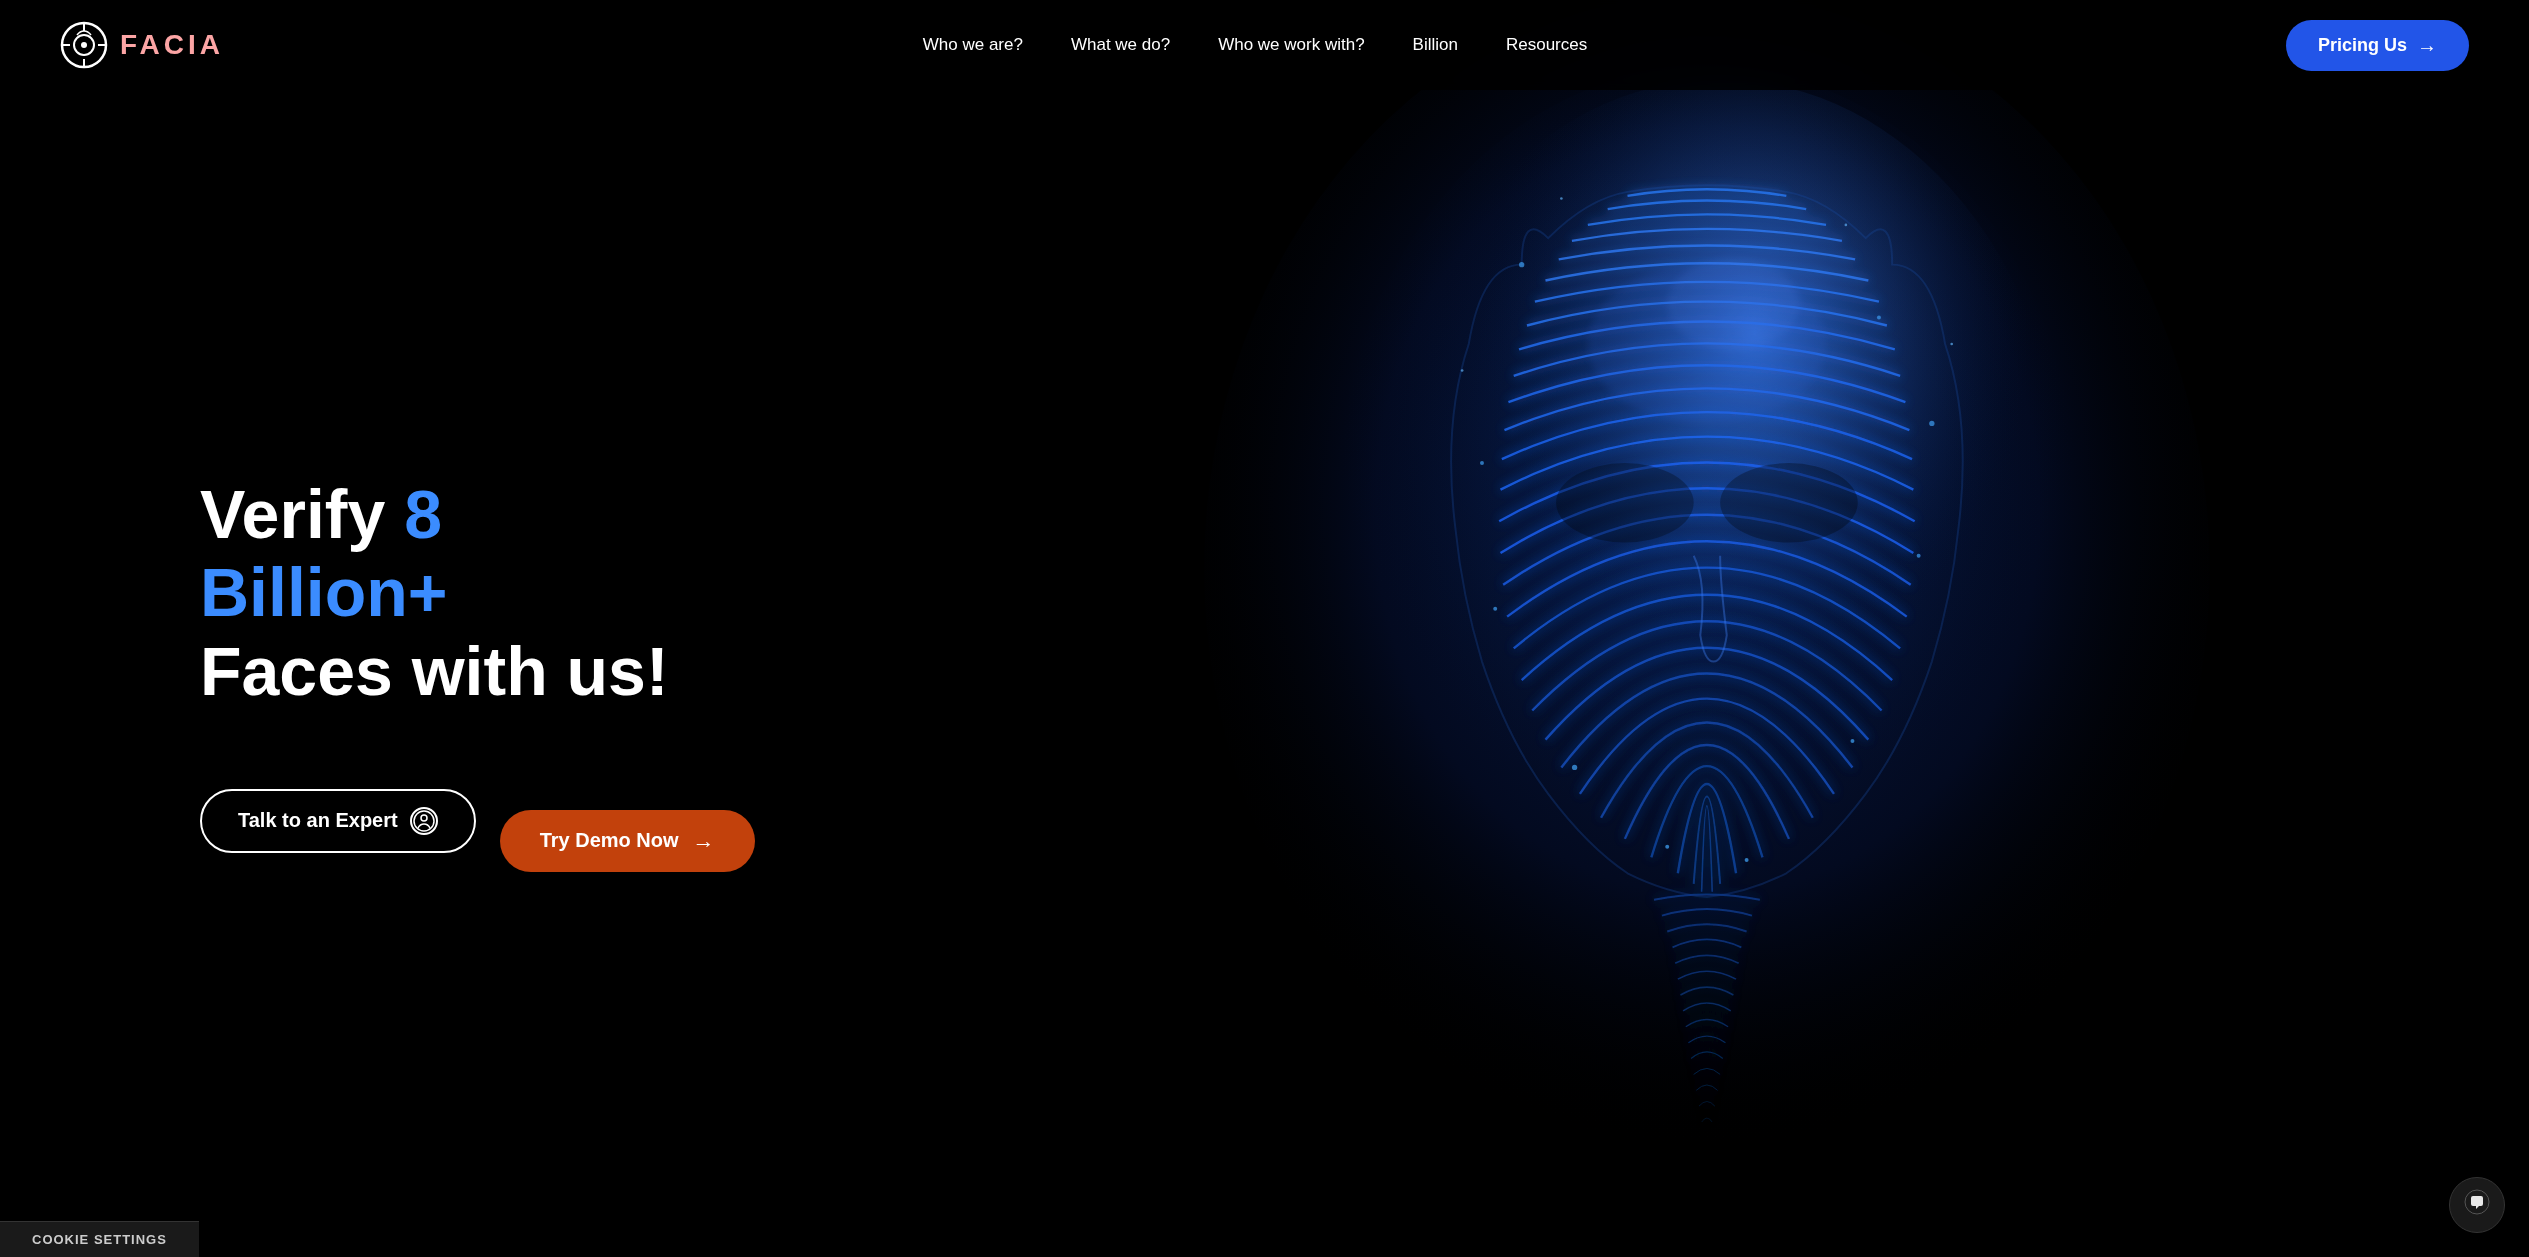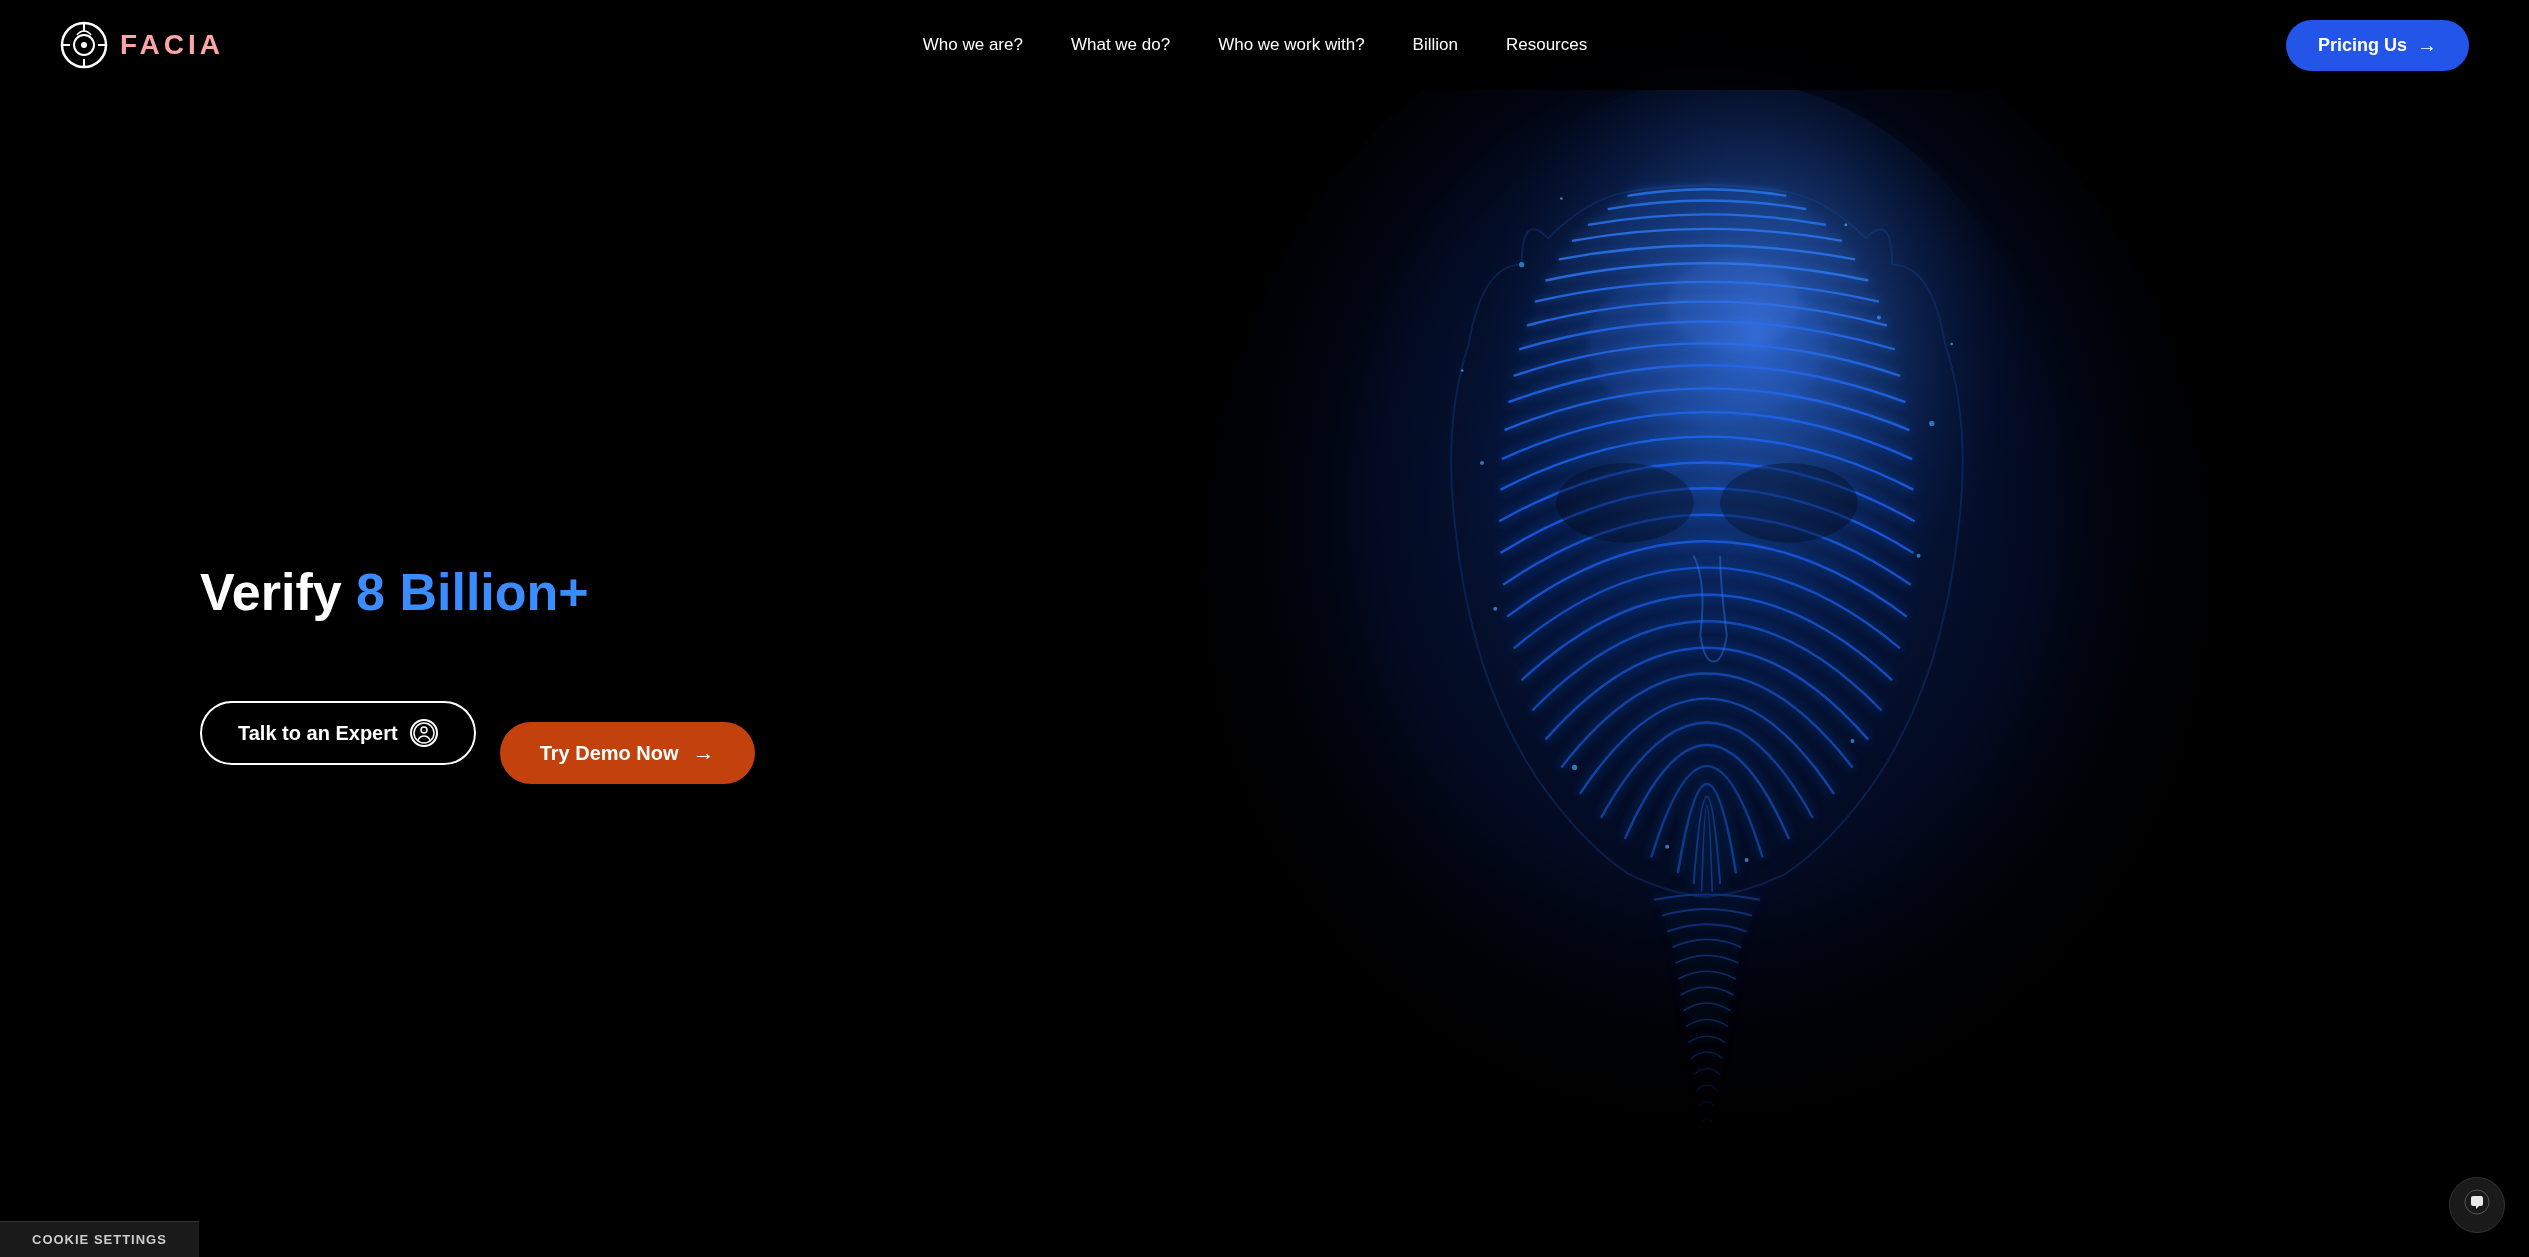--- a/index.html
+++ b/index.html
@@ -104,21 +104,21 @@
 
     .hero-content {
       position: relative;
       z-index: 10;
       padding: 0 0 0 200px;
       max-width: 700px;
       margin-top: 90px;
     }
 
     .hero-headline {
-      font-size: 52px;
+      font-size: 68px;
       font-weight: 700;
       line-height: 1.15;
       margin-bottom: 60px;
     }
 
     .hero-headline .white { color: #fff; }
     .hero-headline .blue { color: #3b8cff; }
 
     .hero-buttons {
       display: flex;
@@ -360,20 +360,21 @@
       </g>
 
       <ellipse cx="450" cy="380" rx="280" ry="330" fill="url(#headGlow)" opacity="0.25"></ellipse>
 
     </svg>
   </div>
 
   <div class="hero-content">
     <h1 class="hero-headline">
       <span class="white">Verify </span><span class="blue">8 Billion+</span><br>
+      <span class="white">Faces with us!</span>
     </h1>
 
     <div class="hero-buttons">
       <a href="#" class="btn-outline">
         <span>Talk to an Expert</span>
         <span class="icon">
           <svg width="24" height="24" viewBox="0 0 24 24" fill="none" xmlns="http://www.w3.org/2000/svg">
             <circle cx="12" cy="12" r="10" stroke="white" stroke-width="1.5"></circle>
             <circle cx="12" cy="9" r="3" stroke="white" stroke-width="1.5"></circle>
             <path d="M6 19 Q8 15 12 15 Q16 15 18 19" stroke="white" stroke-width="1.5" fill="none"></path>

